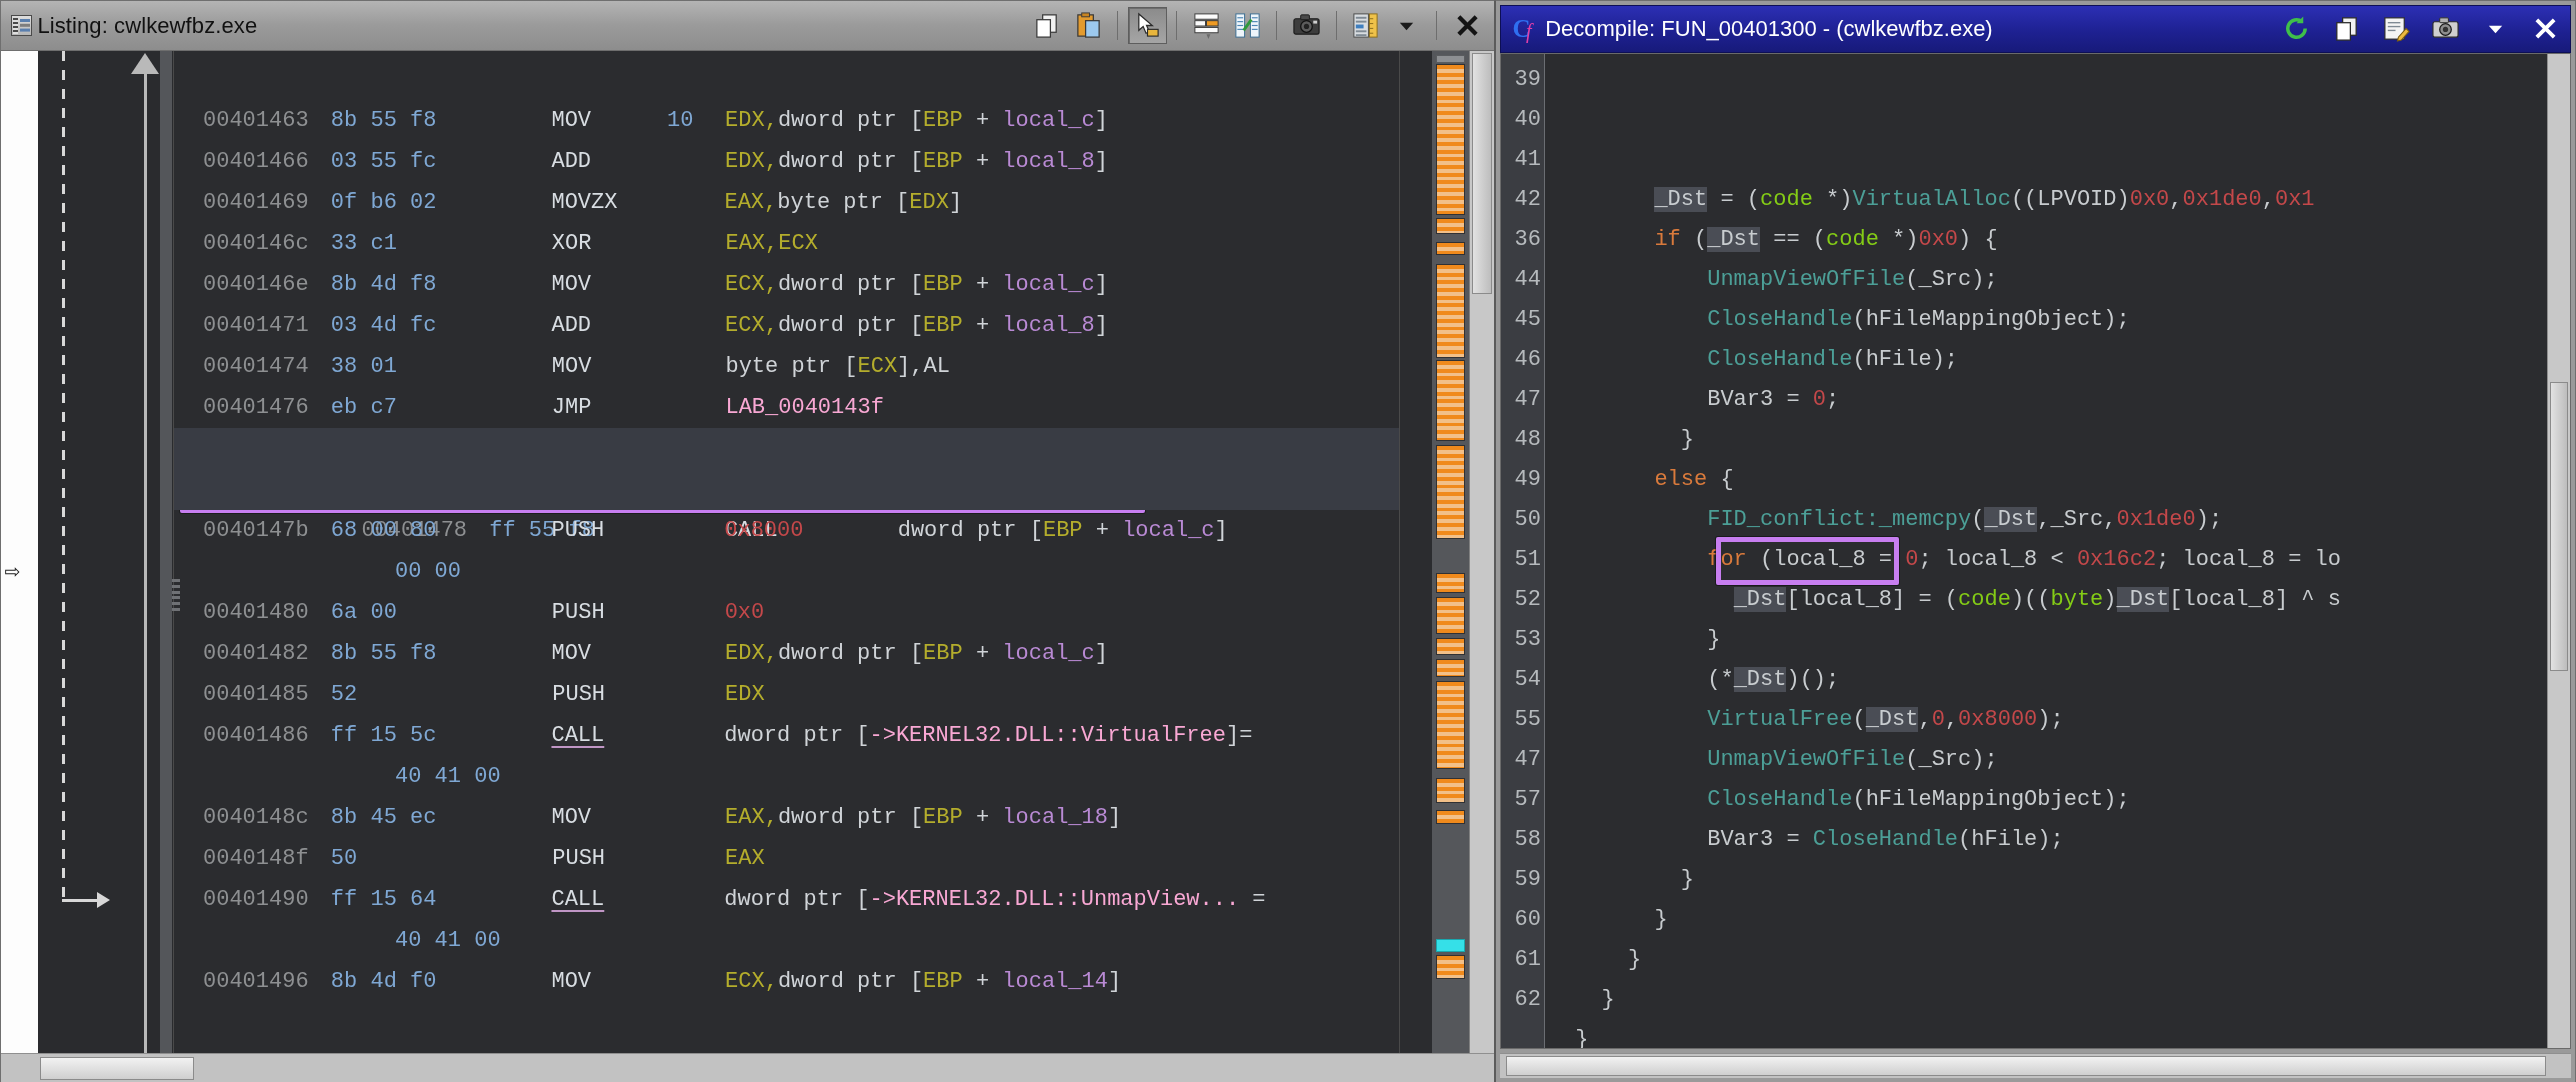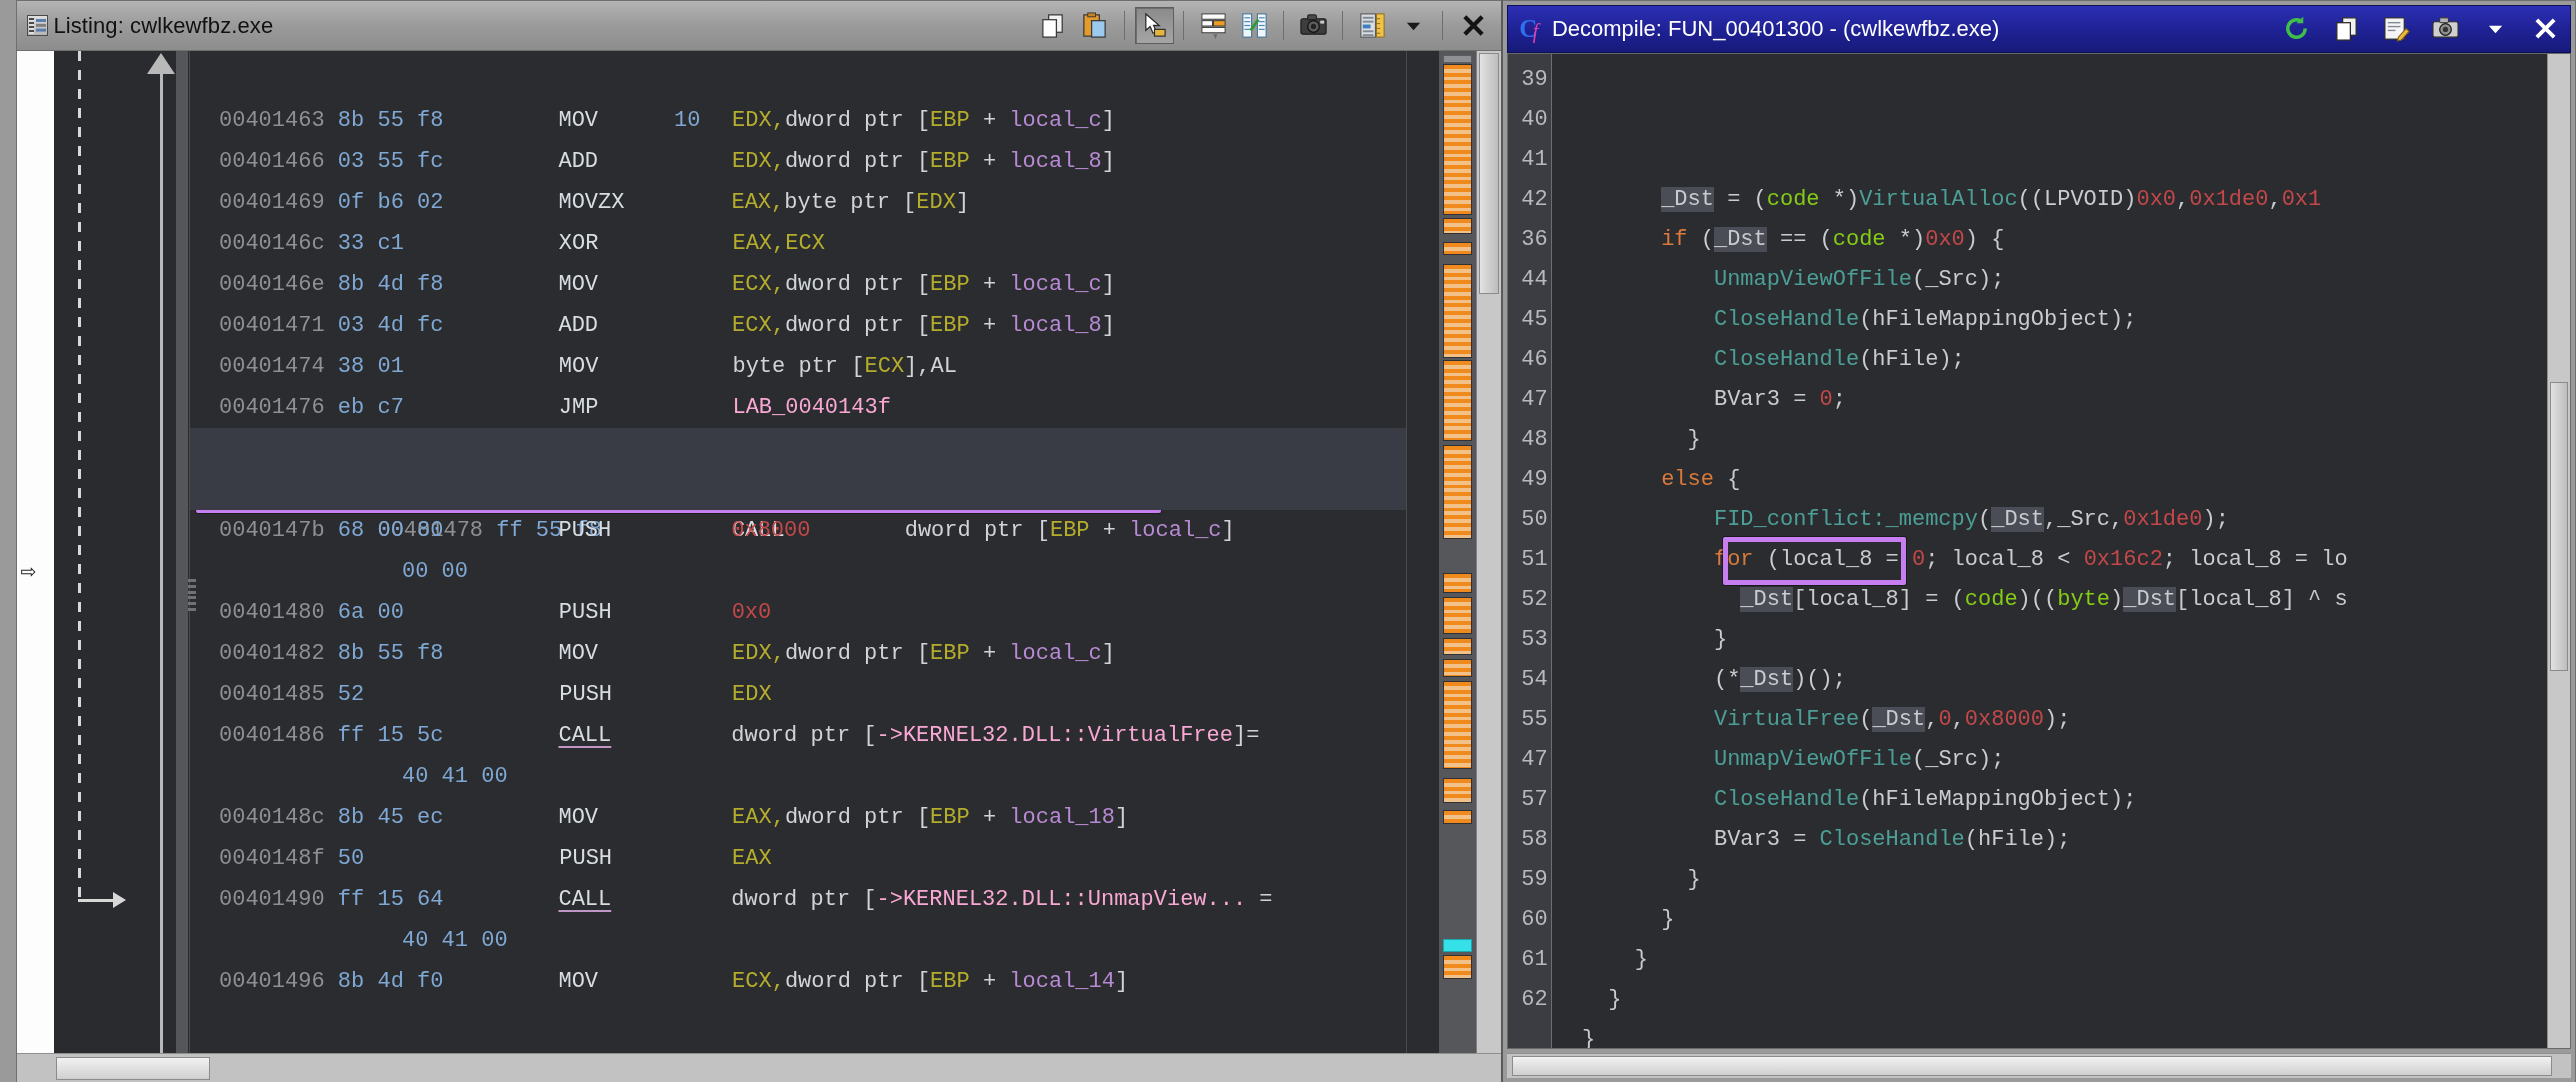--- a/index.html
+++ b/index.html
@@ -10,21 +10,20 @@
     background: #8a8a8a;
     font-family: "Liberation Sans", sans-serif;
     overflow: hidden;
   }
   .app {
     position: relative;
     width: 2576px; height: 1083px;
     background: #9a9a9a;
     display: flex;
     flex-direction: row;
-    padding-left: 16px;
   }
 
   
   .listing-panel {
     position: relative;
     width: 1495px;
     height: 1083px;
     background: linear-gradient(180deg,#9d9d9d 0%, #8f8f8f 100%);
     border: 1.9px solid #6f6f6f;
     border-right: 1px solid #5b5b5b;
@@ -155,21 +154,21 @@
     padding-top: 7.7px;
   }
   .crow {
     height: 41px;
     white-space: pre;
     display:block;
     position: relative;
     padding-left: 29px;
   }
   .addr  { color: #8e9092; }
-  .bytes { color: #7fa8d4; }
+  .bytes { color: #7fa8d4; margin-left: 9px; }
   .mnem  { color: #d8dde2; }
   .reg   { color: #b4ad2c; }
   .plain { color: #d0d4d8; }
   .lvar  { color: #b98ad4; }
   .lab   { color: #f9a8d4; }
   .num   { color: #c4484a; }
   .xref  { color: #9aa42a; }
   .callu { color: #d8dde2; text-decoration: underline; text-decoration-color:#c096c5; text-underline-offset: 4.8px;}
 
   .hl-box {

